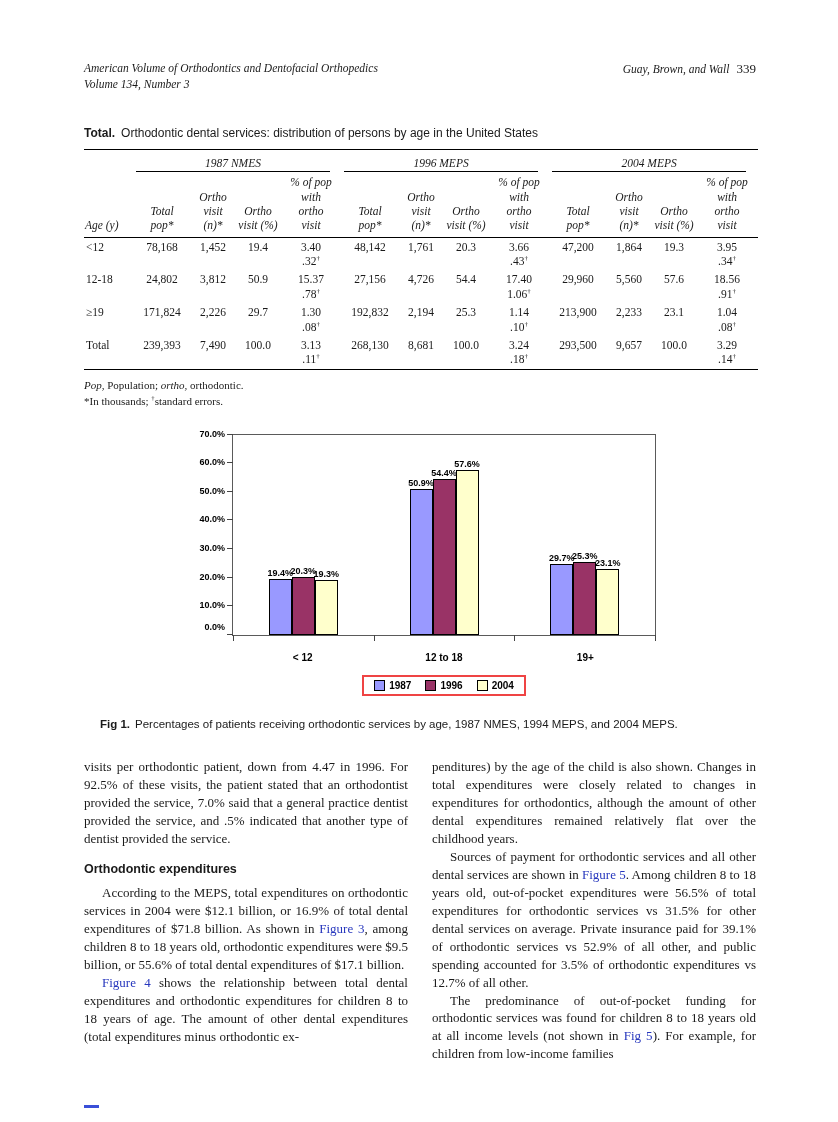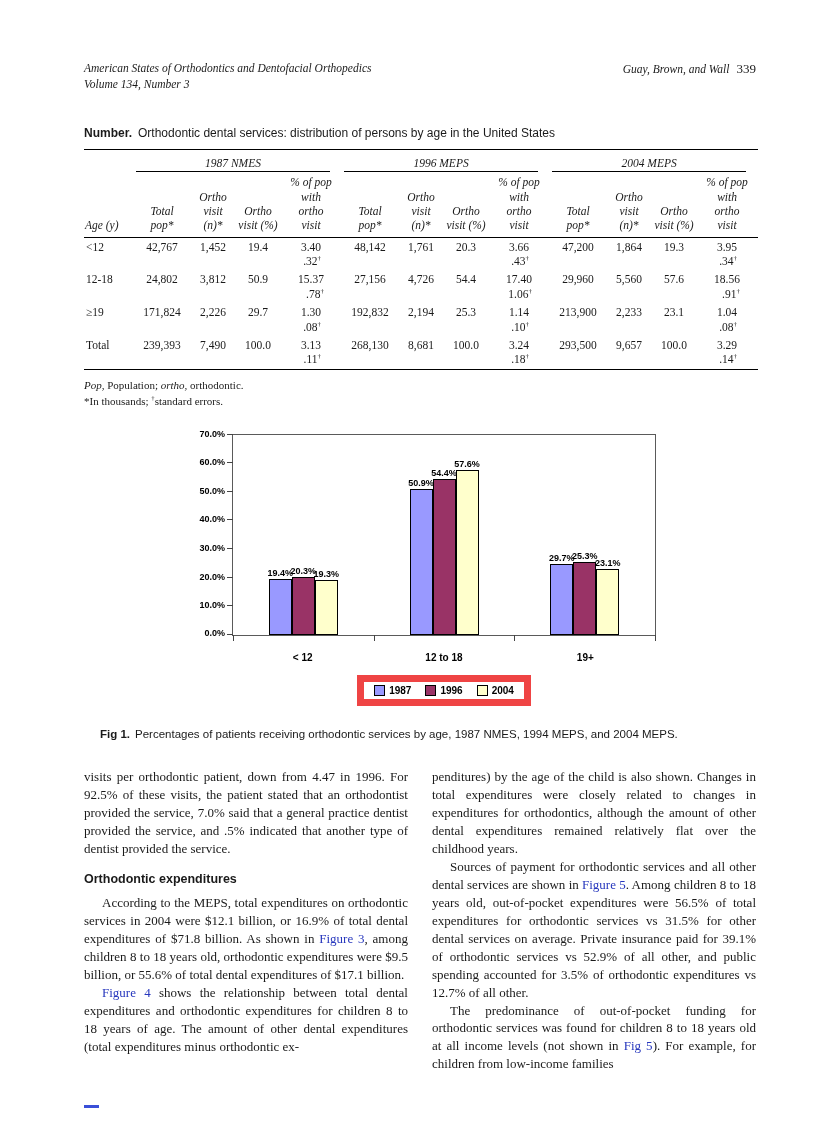--- a/index.html
+++ b/index.html
@@ -26,21 +26,21 @@
 
   
   table.data-table { border-collapse: collapse; width: 672px; table-layout: fixed; font-size: 11.5px; border-top: 1.4px solid #000; border-bottom: 1.4px solid #000; }
   .data-table th, .data-table td { font-weight: normal; padding: 2px 2px; }
   .group-row th { padding: 5px 0 0 0; vertical-align: bottom; }
   .group-th .gu { border-bottom: 1px solid #000; font-style: italic; text-align: center; padding: 2px 0 2px; margin: 0 12px 0 2px; }
   .colhead-row th { font-style: italic; text-align: center; vertical-align: bottom; border-bottom: 1px solid #000; padding: 3px 1px 4px; line-height: 1.25; }
   .colhead-row th.age-col { text-align: left; }
   tbody td { vertical-align: top; padding-top: 6px; text-align: center; line-height: 1.25; margin-left: 26px; }
   tbody td.age { text-align: left; }
-  .pct-pop { display: inline-block; text-align: right; }
+  .pct-pop { display: inline-block; }
   sup { font-size: 0.62em; }
 
   
   .footnotes { font-size: 11px; margin-top: 7px; line-height: 1.5; }
 
   
   .chart-wrap { width: 472px; margin: 24px auto 0; font-family: "Liberation Sans", sans-serif; color: #000; }
   .plot-row { display: flex; }
   .y-axis { width: 48px; position: relative; height: 200px; flex: 0 0 48px; }
   .y-label { position: absolute; right: 7px; font-size: 9px; font-weight: bold; transform: translateY(50%); white-space: nowrap; }
@@ -48,21 +48,21 @@
   .y-tick { position: absolute; left: -6px; width: 6px; border-top: 1px solid #444; }
   .x-tick { position: absolute; bottom: -6px; height: 6px; border-left: 1px solid #444; }
   .bars { position: absolute; left: 0; right: 0; top: 0; bottom: 0; display: flex; align-items: flex-end; }
   .bar-group { flex: 1 1 0; display: flex; justify-content: center; align-items: flex-end; }
   .bar-wrap { position: relative; width: 23px; border-radius: 8px; }
   .bar { width: 100%; height: 100%; border: 1px solid #000; box-sizing: border-box; }
   .bar-label { position: absolute; bottom: 100%; left: 50%; transform: translateX(-50%); margin-bottom: 1px; font-size: 9px; font-weight: bold; white-space: nowrap; }
   .x-labels { display: flex; margin-left: 48px; width: 424px; }
   .x-label { flex: 1 1 0; text-align: center; font-size: 10px; font-weight: bold; padding-top: 16px; }
   .legend-row { margin-left: 48px; width: 424px; display: flex; justify-content: center; margin-top: 12px; }
-  .legend-box { display: flex; gap: 14px; border: 7px solid #ef4444; padding: 3px 10px; align-items: center; }
+  .legend-box { display: flex; gap: 14px; border: 2px solid #ef4444; padding: 3px 10px; align-items: center; }
   .legend-item { display: inline-flex; align-items: center; gap: 4px; font-size: 10px; font-weight: bold; }
   .legend-swatch { width: 11px; height: 11px; border: 1px solid #000; display: inline-block; box-sizing: border-box; }
 
   
   .fig-caption { font-family: "Liberation Sans", sans-serif; font-size: 11.5px; line-height: 1.45; margin: 20px 0 0 16px; width: 640px; }
   .fig-caption .fc-label { font-weight: bold; margin-right: 5px; }
 
   
   .two-col { display: flex; gap: 24px; margin-top: 26px; font-size: 13px; line-height: 1.38; text-align: justify; }
   .col { flex: 1 1 0; min-width: 0; }
@@ -74,31 +74,31 @@
   .corner-mark { position: absolute; left: 84px; bottom: 14px; width: 15px; height: 3px; background: #3a4fd8; }
 </style>
 </head>
 <body>
 
 <div class="page">
   <div class="content">
 
     <header class="running-head">
       <div class="rh-left">
-        <div>American States of Orthodontics and Dentofacial Orthopedics</div>
+        <div>American Volume of Orthodontics and Dentofacial Orthopedics</div>
         <div>Volume 134, Number 3</div>
       </div>
       <div class="rh-right">
         <span>Guay, Brown, and Wall</span><span class="pageno">339</span>
       </div>
     </header>
 
     <section class="table-block">
       <div class="table-caption">
-        <span class="tc-label">Number.</span><span>Orthodontic dental services: distribution of persons by age in the United States</span>
+        <span class="tc-label">Total.</span><span>Orthodontic dental services: distribution of persons by age in the United States</span>
       </div>
       <table class="data-table">
         <colgroup id="table-cols">
             <col style="width: 50px;">
             <col style="width: 56px;">
             <col style="width: 46px;">
             <col style="width: 44px;">
             <col style="width: 62px;">
             <col style="width: 56px;">
             <col style="width: 46px;">
@@ -179,21 +179,21 @@
                 <div>% of pop</div>
                 <div>with</div>
                 <div>ortho</div>
                 <div>visit</div>
               </th>
             </tr>
           </thead>
         <tbody id="table-body">
             <tr>
               <td class="age">&lt;12</td>
-              <td>42,767</td>
+              <td>78,168</td>
               <td>1,452</td>
               <td>19.4</td>
               <td class="pctpop"><div class="pct-pop"><div>3.40</div><div>.32<sup>†</sup></div></div></td>
               <td>48,142</td>
               <td>1,761</td>
               <td>20.3</td>
               <td class="pctpop"><div class="pct-pop"><div>3.66</div><div>.43<sup>†</sup></div></div></td>
               <td>47,200</td>
               <td>1,864</td>
               <td>19.3</td>
@@ -249,21 +249,21 @@
       <div class="footnotes" id="table-footnotes">
           <div class="footnote"><span style="font-style: italic;">Pop,</span><span> Population; </span><span style="font-style: italic;">ortho,</span><span> orthodontic.</span></div>
           <div class="footnote"><span>*In thousands; </span><sup>†</sup><span>standard errors.</span></div>
         </div>
     </section>
 
     <figure class="chart-figure" style="margin:0;">
       <div class="chart-wrap">
         <div class="plot-row">
           <div class="y-axis" id="y-axis">
-              <div class="y-label" style="bottom: 1px; text-align: center;">0.0%</div>
+              <div class="y-label" style="bottom: 7px; text-align: center;">0.0%</div>
               <div class="y-label" style="bottom: 28.5714px;">10.0%</div>
               <div class="y-label" style="bottom: 57.1429px;">20.0%</div>
               <div class="y-label" style="bottom: 85.7143px;">30.0%</div>
               <div class="y-label" style="bottom: 114.286px;">40.0%</div>
               <div class="y-label" style="bottom: 142.857px;">50.0%</div>
               <div class="y-label" style="bottom: 171.429px;">60.0%</div>
               <div class="y-label" style="bottom: 200px;">70.0%</div>
             </div>
           <div class="plot" id="plot">
               <div class="y-tick" style="bottom: 0px;"></div>

